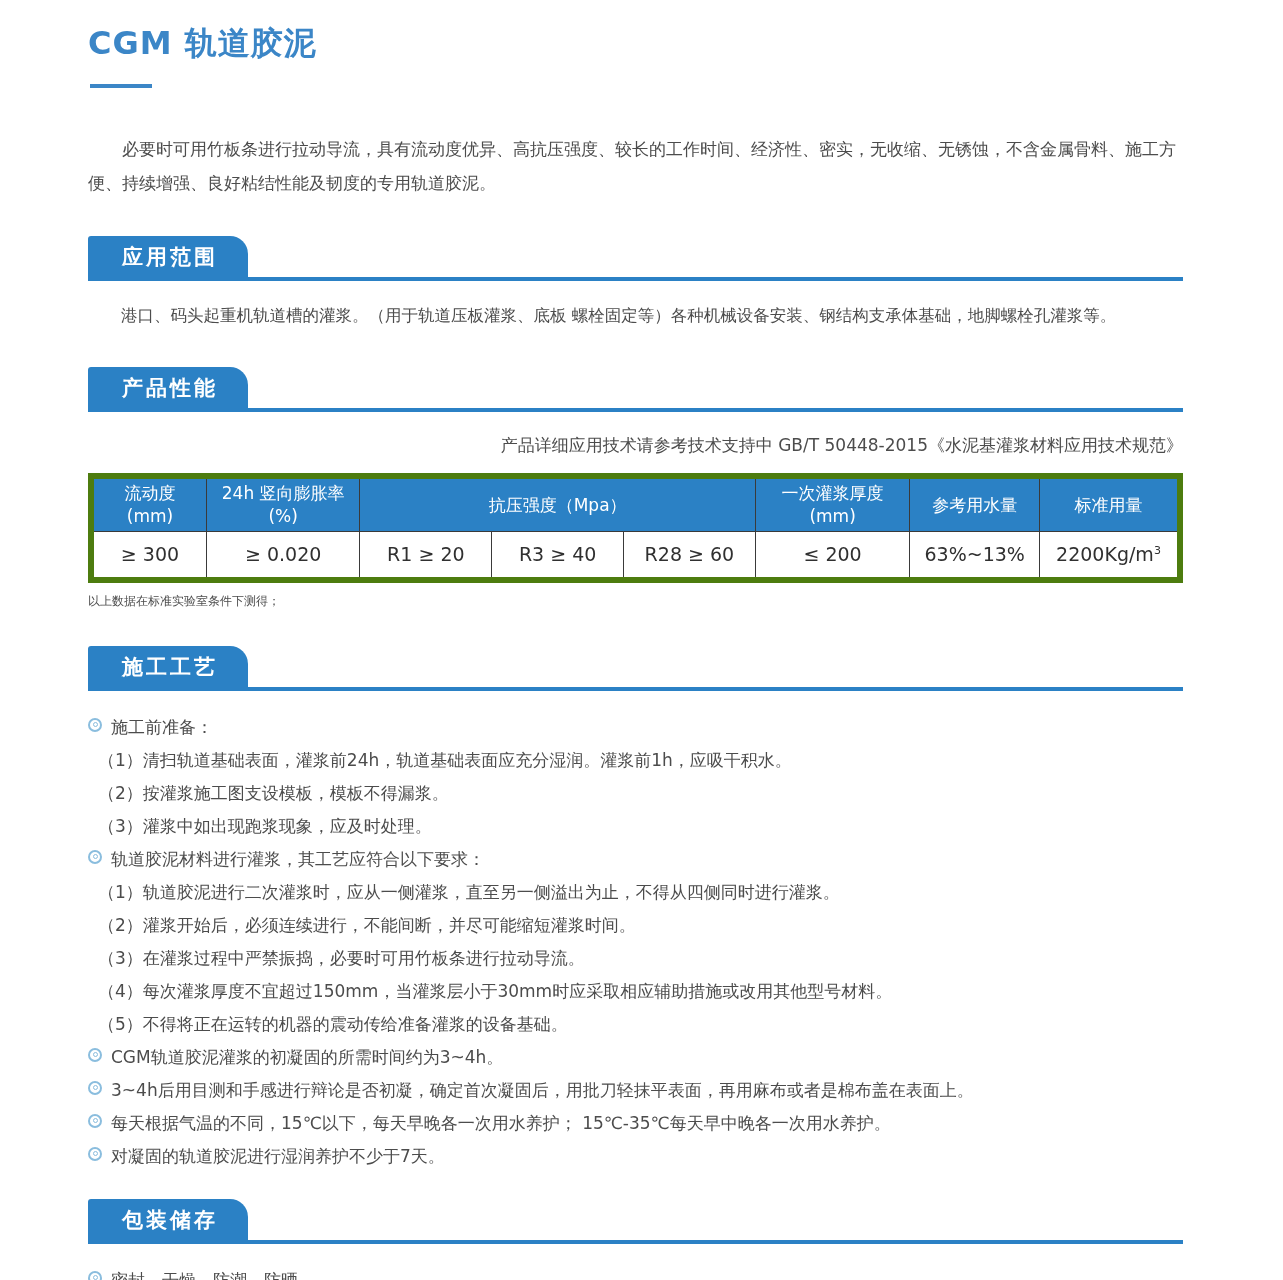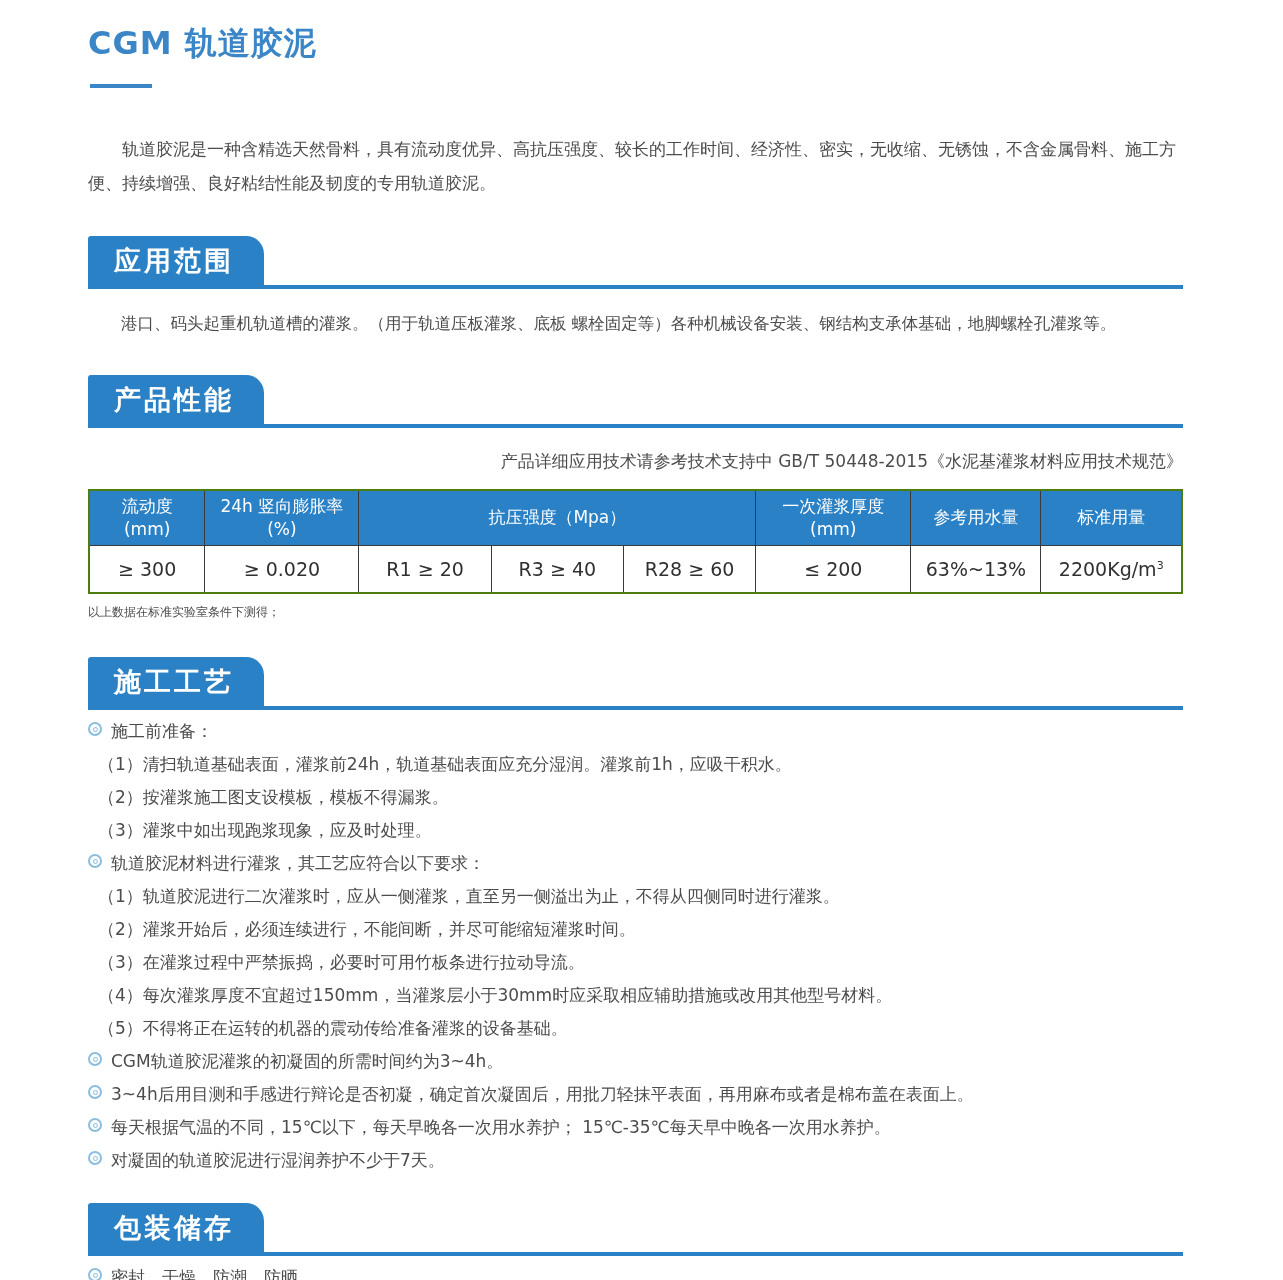--- a/index.html
+++ b/index.html
@@ -27,49 +27,49 @@
   .body-line {
     margin-top: 20px; font-size: 16.5px; line-height: 30px;
     text-indent: 2em; color: #4c4c4c;
   }
 
   
   .section-head { margin-top: 36px; border-bottom: 4px solid #2b81c5; }
   .section-tab {
     display: block; width: fit-content;
     background: #2b81c5; color: #ffffff;
-    font-size: 27px; font-weight: bold; letter-spacing: 3px;
-    padding: 7px 30px 6px 26px;
+    font-size: 21px; font-weight: bold; letter-spacing: 3px;
+    padding: 7px 30px 6px 34px;
     border-radius: 3px 18px 0 0;
   }
 
   
   .reference-line {
     margin-top: 22px; text-align: right; font-size: 17px; color: #4c4c4c;
   }
   table.perf-table {
     width: 100%; margin-top: 16px;
     border-collapse: collapse; table-layout: fixed;
-    border: 2px solid #4d7c0f;
+    border: 6px solid #4d7c0f;
   }
   .perf-table th, .perf-table td {
     border: 1px solid #3a3a3a; text-align: center; vertical-align: middle;
   }
   .perf-table th {
     background: #2b81c5; color: #ffffff; font-weight: normal;
     font-size: 17px; line-height: 23px; height: 55px; padding: 3px 2px;
   }
   .perf-table td {
     font-size: 19px; color: #303030; height: 48px; background: #ffffff; border-radius: 11px;
   }
   .perf-table sup { font-size: 11px; }
   .lab-note { margin-top: 10px; font-size: 12px; color: #4c4c4c; }
 
   
-  .list-block { margin-top: 9px; }
+  .list-block { margin-top: 24px; }
   .p-item {
     display: flex; align-items: flex-start;
     font-size: 17px; line-height: 25px; color: #4c4c4c;
     margin-bottom: 8px;
   }
   .p-item.numbered { padding-left: 10px; text-align: center; }
   .ring {
     flex: 0 0 auto; width: 14px; height: 14px;
     border: 2.5px solid #8abdde; border-radius: 50%;
     margin: 3px 9px 0 0;
@@ -80,21 +80,21 @@
   }
 </style>
 </head>
 <body>
 
 <div class="page">
 
   <h1 class="doc-title">CGM 轨道胶泥</h1>
   <div class="title-underline"></div>
 
-  <p class="intro">轨道胶泥是一种含精选天然骨料，具有流动度优异、高抗压强度、较长的工作时间、经济性、密实，无收缩、无锈蚀，不含金属骨料、施工方便、持续增强、良好粘结性能及韧度的专用轨道胶泥。</p>
+  <p class="intro">必要时可用竹板条进行拉动导流，具有流动度优异、高抗压强度、较长的工作时间、经济性、密实，无收缩、无锈蚀，不含金属骨料、施工方便、持续增强、良好粘结性能及韧度的专用轨道胶泥。</p>
 
   <div class="section-head">
     <div class="section-tab">应用范围</div>
   </div>
   <p class="body-line">港口、码头起重机轨道槽的灌浆。（用于轨道压板灌浆、底板 螺栓固定等）各种机械设备安装、钢结构支承体基础，地脚螺栓孔灌浆等。</p>
 
   <div class="section-head">
     <div class="section-tab">产品性能</div>
   </div>
   <p class="reference-line">产品详细应用技术请参考技术支持中 GB/T 50448-2015《水泥基灌浆材料应用技术规范》</p>

